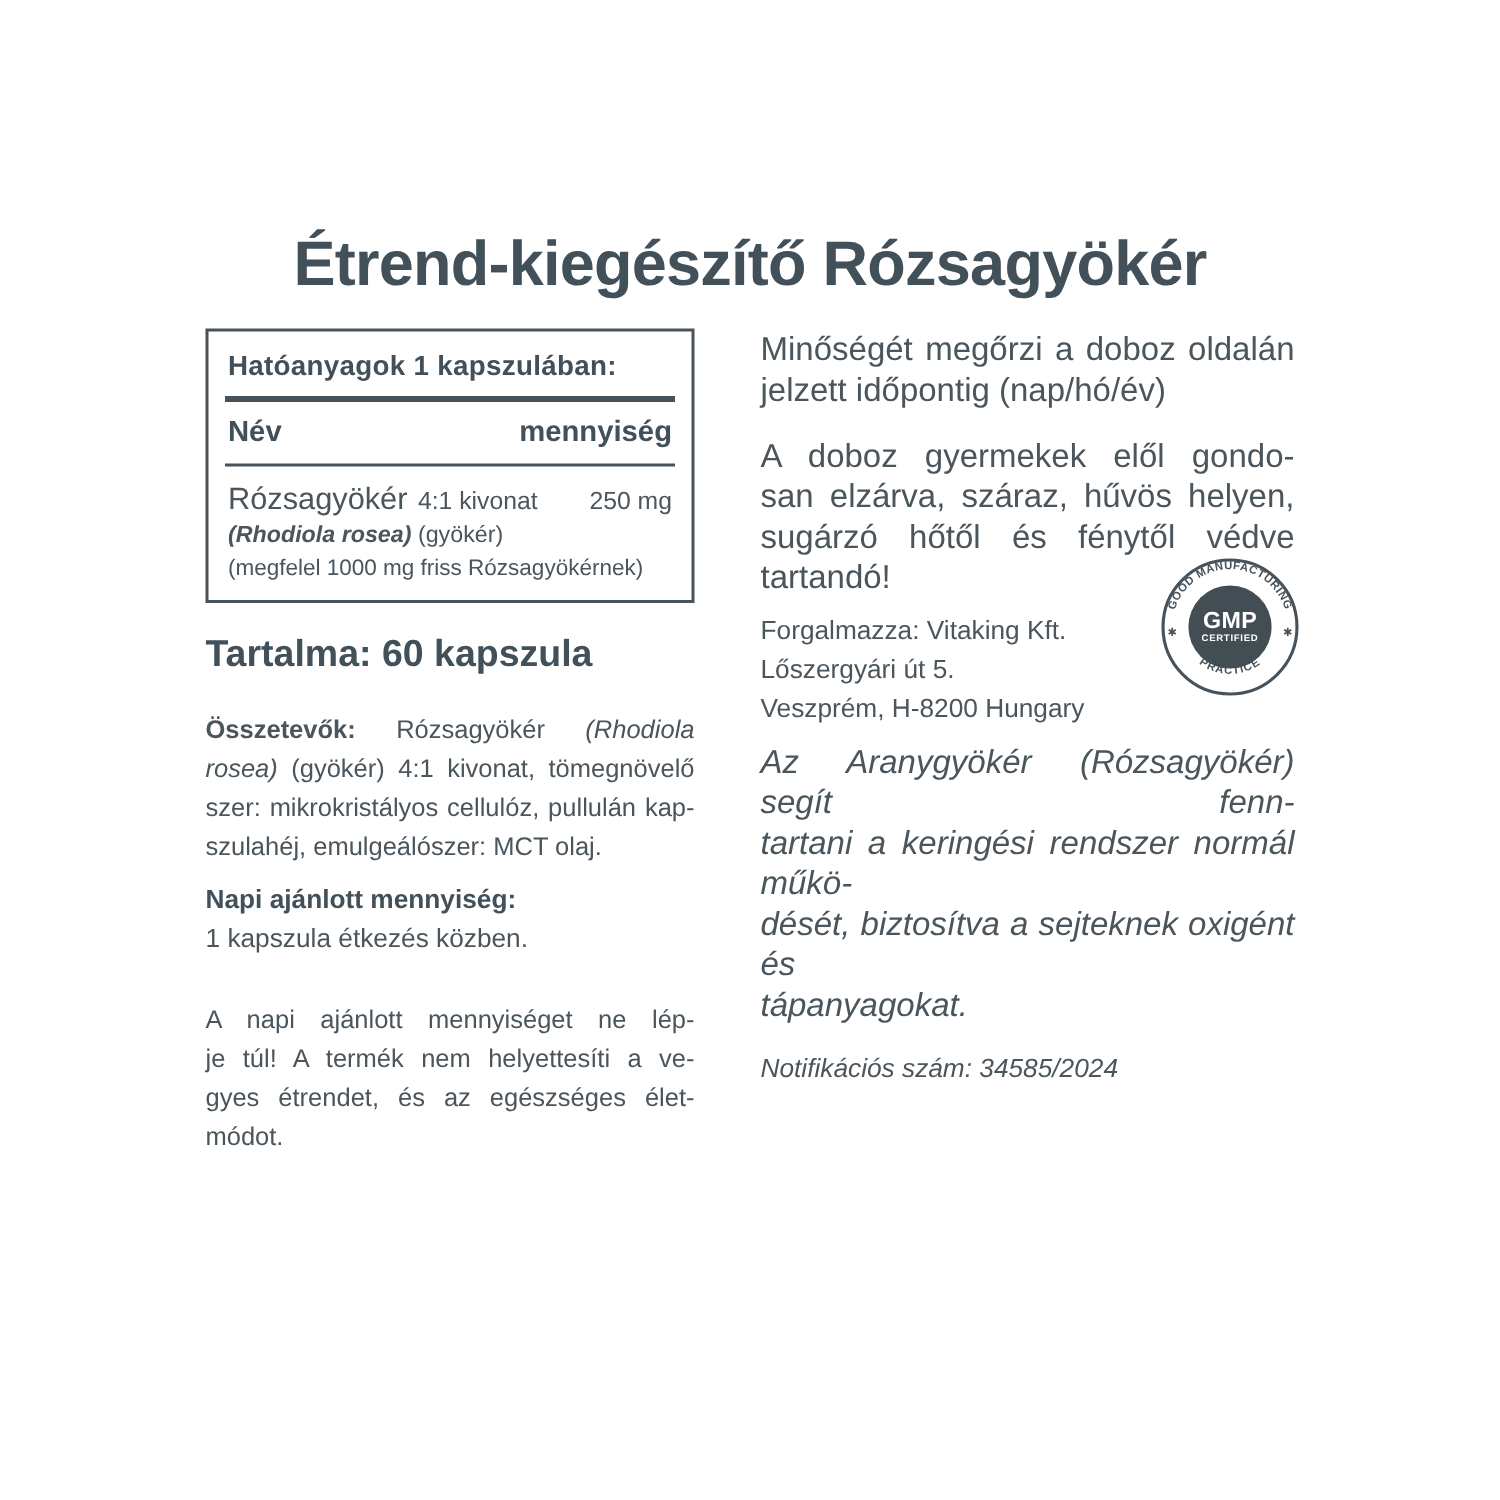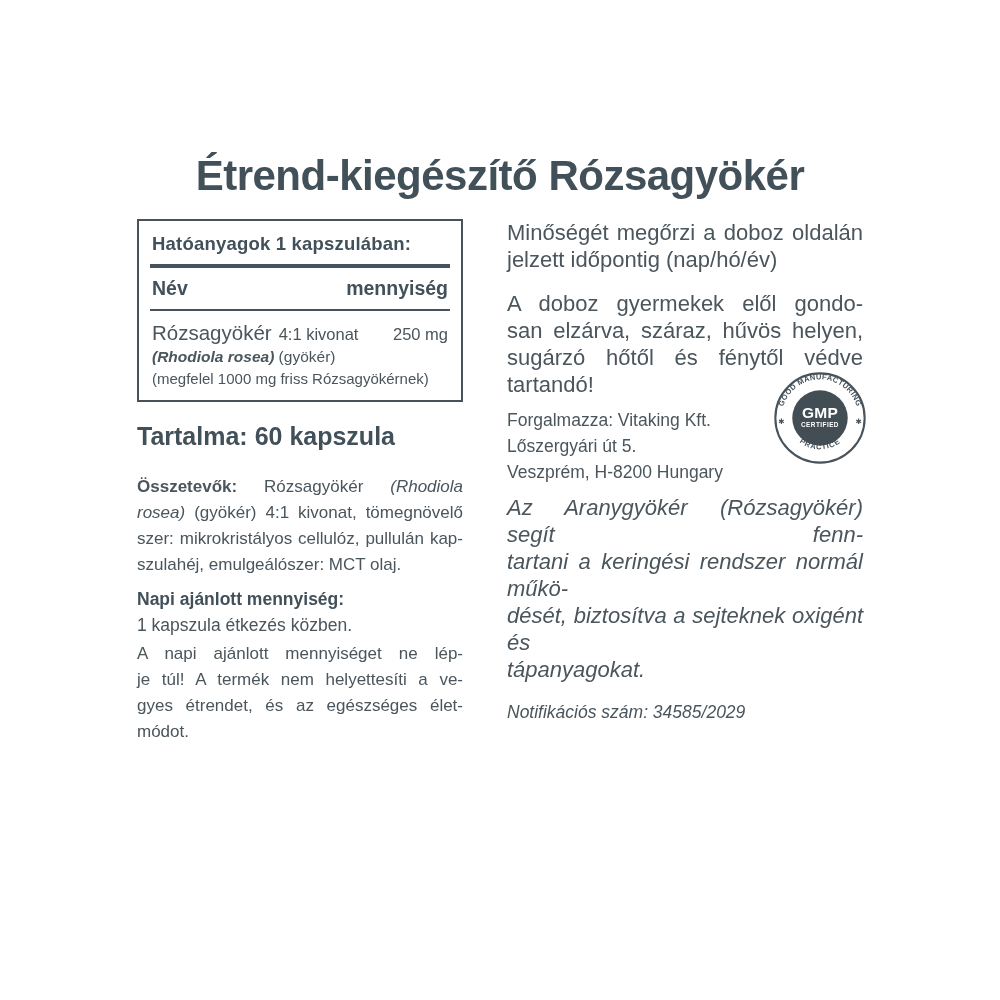--- a/index.html
+++ b/index.html
@@ -39,21 +39,21 @@
   .rich-line{font-size:17px;line-height:26px;}
   .col-right .rich-line{font-size:22px;line-height:27px;}
   .rich-line.fill{text-align:justify;text-align-last:justify;}
   .b{font-weight:bold;}
   .i{font-style:italic;}
   .italic .rich-line{font-style:italic;}
 
   .m-ingredients{margin-top:23px;}
   .m-daily-head{font-size:17.5px;font-weight:bold;color:#42505a;margin-top:9px;line-height:25px;}
   .m-daily-text{font-size:17.5px;line-height:26px;}
-  .m-warning{margin-top:3px;}
+  .m-warning{margin-top:29px;}
   .m-storage{margin-top:17px;}
   .m-distributor{margin-top:9px;}
   .distributor-line{font-size:17.5px;line-height:26px;}
   .m-claim1{margin-top:15px;}
   .m-claim2{margin-top:9px;}
   .notification{font-size:17.5px;font-style:italic;margin-top:17px;line-height:24px;}
 
   
   .gmp-badge{position:absolute;top:152px;right:-4px;width:94px;height:94px;}
 </style>
@@ -149,16 +149,16 @@
       </svg>
 
 
       <div class="para italic m-claim2">
           <div class="rich-line fill"><span>Az Aranygyökér (Rózsagyökér) segít fenn-</span></div>
           <div class="rich-line fill"><span>tartani a keringési rendszer normál műkö-</span></div>
           <div class="rich-line fill"><span>dését, biztosítva a sejteknek oxigént és</span></div>
           <div class="rich-line"><span>tápanyagokat.</span></div>
         </div>
 
-      <div class="notification">Notifikációs szám: 34585/2029</div>
+      <div class="notification">Notifikációs szám: 34585/2024</div>
     </div>
   </div>
 </div>
 
 </body></html>

